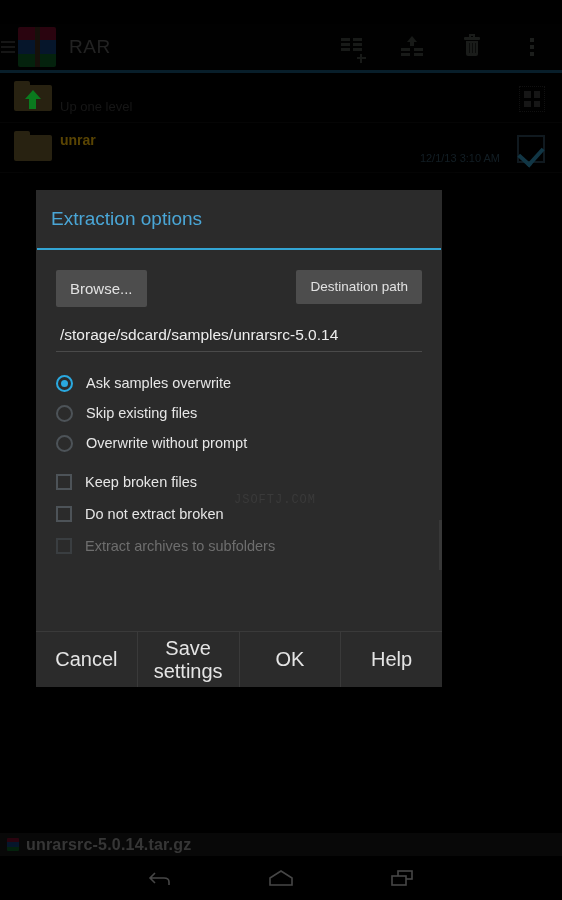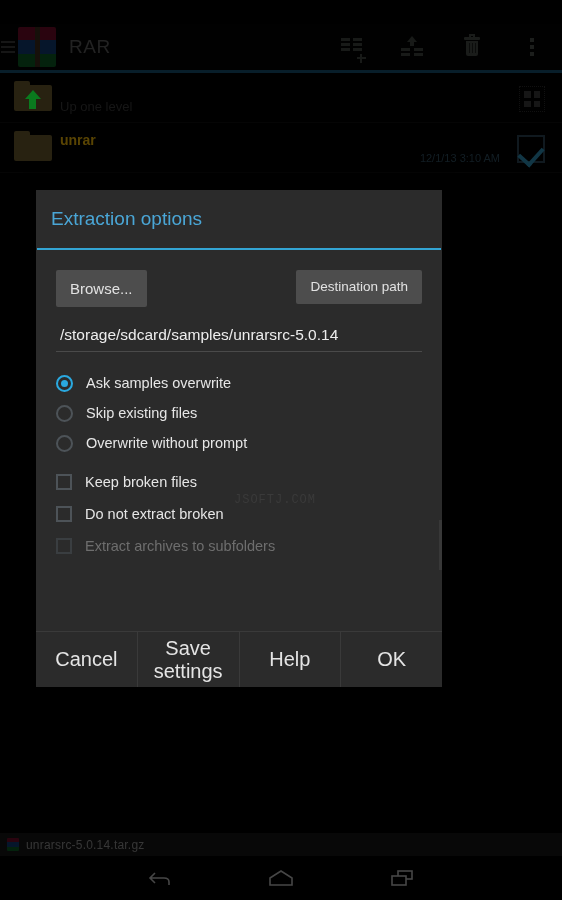--- a/index.html
+++ b/index.html
@@ -146,21 +146,21 @@
   }
 
   
   .bottombar {
     position: absolute; left: 0; top: 833px; width: 562px; height: 23px;
     background: #171717; display: flex; align-items: center; padding-left: 7px; gap: 7px;
   }
   .bb-icon { width: 12px; height: 13px; display: flex; border-radius: 1px; overflow: hidden; }
   .bb-icon i { flex: 1; display: flex; flex-direction: column; }
   .bb-icon i b { flex: 1; display: block; }
-  .bb-label { font-size: 12px; color: #8e8e8e; font-weight: normal; letter-spacing: .2px; }
+  .bb-label { font-size: 16px; color: #8e8e8e; font-weight: bold; letter-spacing: .2px; }
 
   
   .navbar {
     position: absolute; left: 0; top: 856px; width: 562px; height: 44px;
     background: #000; display: flex; align-items: center; justify-content: center; gap: 96px;
   }
   .nav-back { width: 24px; height: 18px; position: relative; }
   .nav-back svg, .nav-home svg, .nav-recents svg { display: block; }
 
   
@@ -421,18 +421,18 @@
         </div>
       </div>
 
       <div class="watermark">JSOFTJ.COM</div>
       <div class="scrollhint"></div>
     </div>
 
     <div class="dlg-footer">
       <button class="foot-btn">Cancel</button>
       <button class="foot-btn">Save settings</button>
+      <button class="foot-btn">OK</button>
       <button class="foot-btn">Help</button>
-      <button class="foot-btn">OK</button>
     </div>
   </div>
 
 </div>
 
 </body></html>

